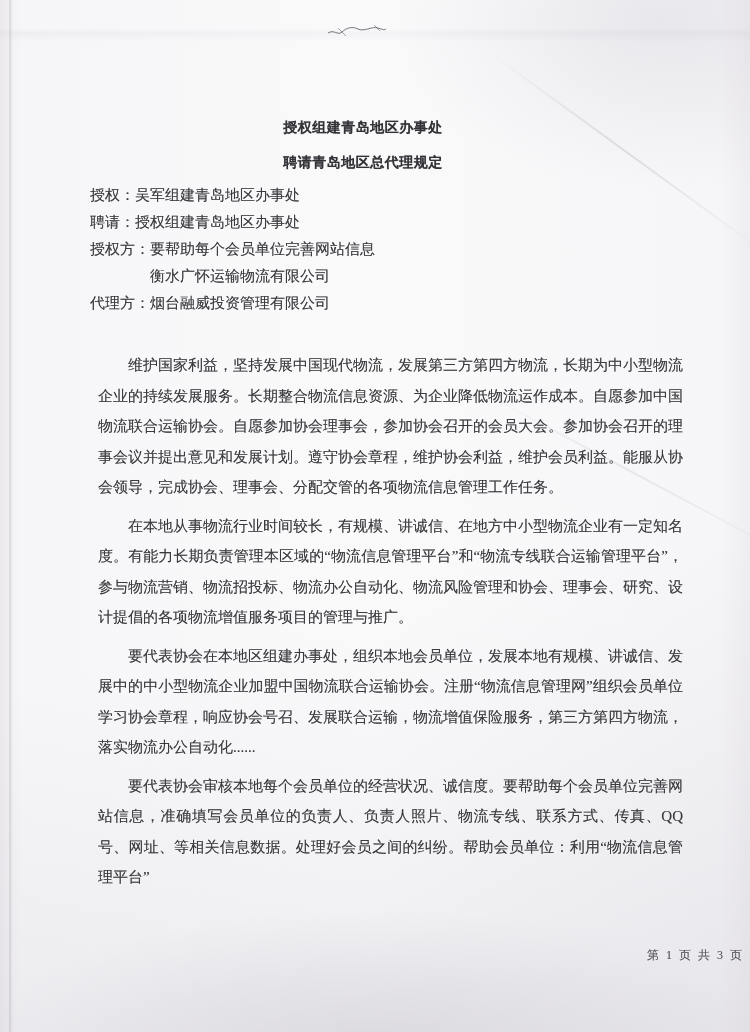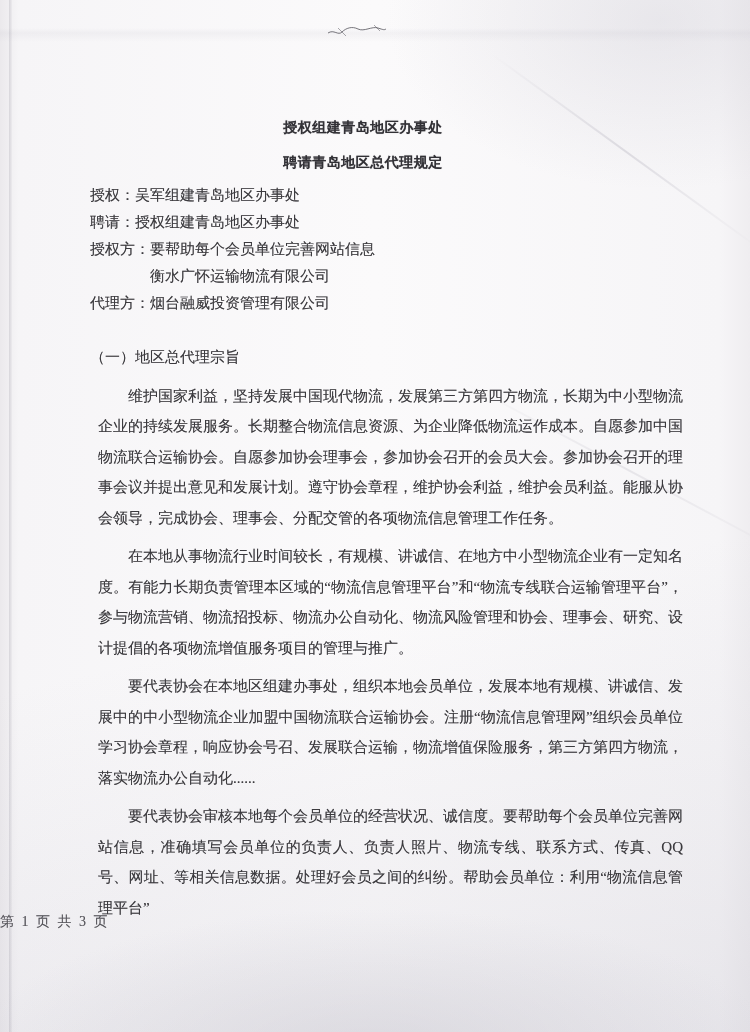--- a/index.html
+++ b/index.html
@@ -70,24 +70,24 @@
     font-size: 15px;
     line-height: 30.5px;
     text-align: justify;
     text-justify: inter-ideograph;
     text-shadow: 0 0 0.6px rgba(59,58,62,0.45);
   }
   .doc-body p.para { margin: 8px; text-indent: 2em; }
   .sec-heading { text-indent: 0; }
   .footer {
     position: absolute;
-    top: 909px; left: 0;
+    top: 943px; left: 0;
     width: 744px;
-    text-align: left;
-    font-size: 14px;
+    text-align: right;
+    font-size: 12px;
     line-height: 25px;
     letter-spacing: 2px;
     color: #56555b;
     text-shadow: 0 0 0.5px rgba(86,85,91,0.4);
   }
 </style>
 </head>
 <body>
 
 <div class="scan">
@@ -108,21 +108,20 @@
 
   <div class="meta">
     <div class="meta-line"><span class="meta-label">授权：</span><span>吴军组建青岛地区办事处</span></div>
     <div class="meta-line"><span class="meta-label">聘请：</span><span>授权组建青岛地区办事处</span></div>
     <div class="meta-line"><span class="meta-label">授权方：</span><span>要帮助每个会员单位完善网站信息</span></div>
     <div class="meta-line cont"><span>衡水广怀运输物流有限公司</span></div>
     <div class="meta-line"><span class="meta-label">代理方：</span><span>烟台融威投资管理有限公司</span></div>
   </div>
 
   <div class="doc-body">
-    <div class="sec-heading">（一）地区总代理宗旨</div>
     <p class="para">维护国家利益，坚持发展中国现代物流，发展第三方第四方物流，长期为中小型物流企业的持续发展服务。长期整合物流信息资源、为企业降低物流运作成本。自愿参加中国物流联合运输协会。自愿参加协会理事会，参加协会召开的会员大会。参加协会召开的理事会议并提出意见和发展计划。遵守协会章程，维护协会利益，维护会员利益。能服从协会领导，完成协会、理事会、分配交管的各项物流信息管理工作任务。</p>
 
     <p class="para">在本地从事物流行业时间较长，有规模、讲诚信、在地方中小型物流企业有一定知名度。有能力长期负责管理本区域的“物流信息管理平台”和“物流专线联合运输管理平台”，参与物流营销、物流招投标、物流办公自动化、物流风险管理和协会、理事会、研究、设计提倡的各项物流增值服务项目的管理与推广。</p>
 
     <p class="para">要代表协会在本地区组建办事处，组织本地会员单位，发展本地有规模、讲诚信、发展中的中小型物流企业加盟中国物流联合运输协会。注册“物流信息管理网”组织会员单位学习协会章程，响应协会号召、发展联合运输，物流增值保险服务，第三方第四方物流，落实物流办公自动化......</p>
     <p class="para">要代表协会审核本地每个会员单位的经营状况、诚信度。要帮助每个会员单位完善网站信息，准确填写会员单位的负责人、负责人照片、物流专线、联系方式、传真、QQ 号、网址、等相关信息数据。处理好会员之间的纠纷。帮助会员单位：利用“物流信息管理平台”</p>
   </div>
 
   <div class="footer">第 1 页 共 3 页</div>
 

